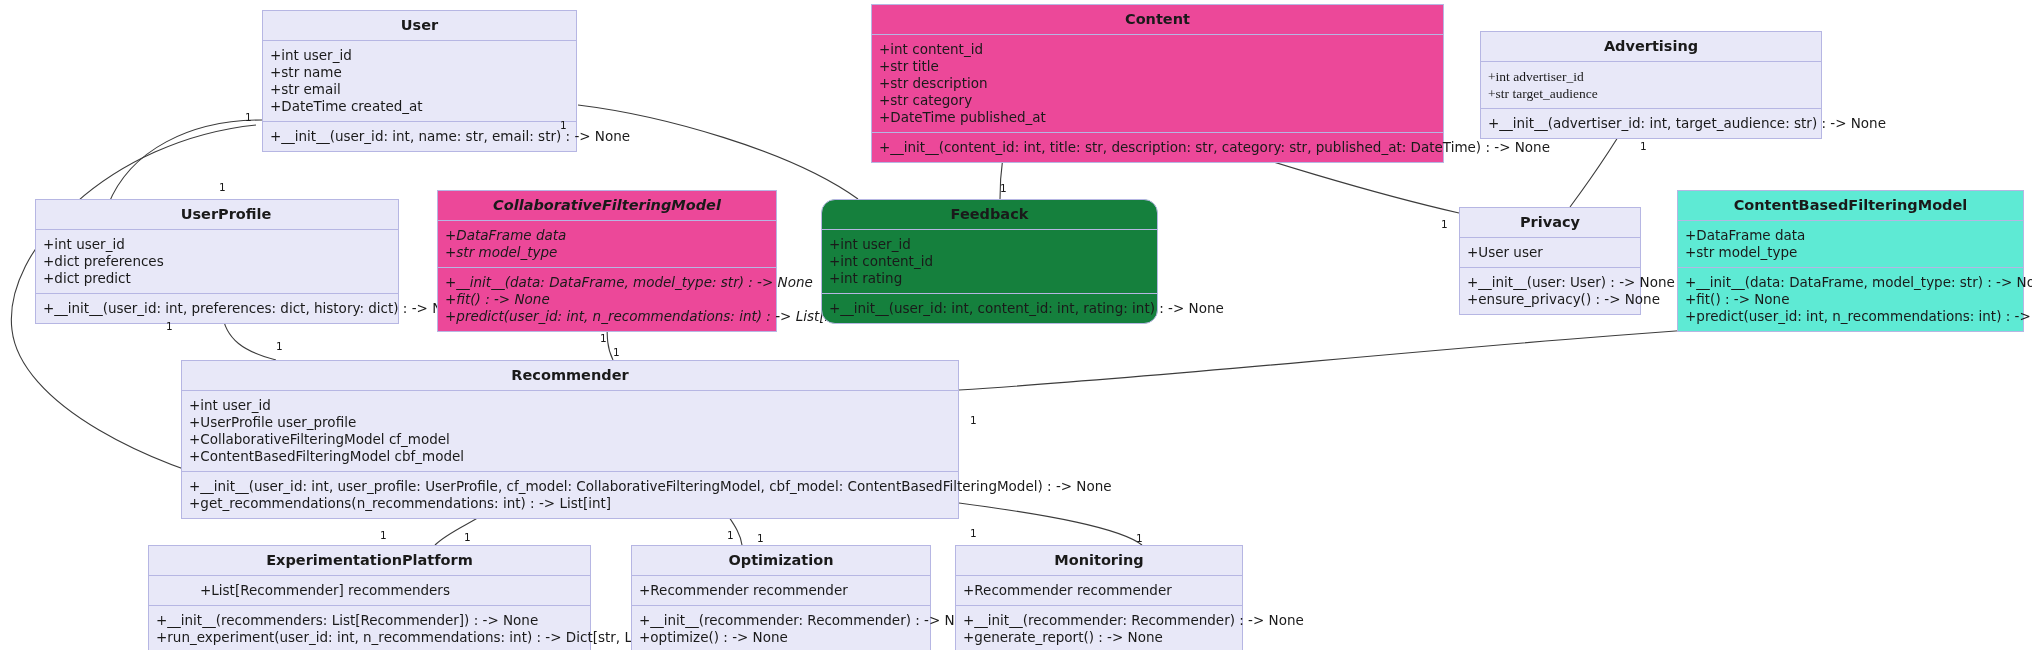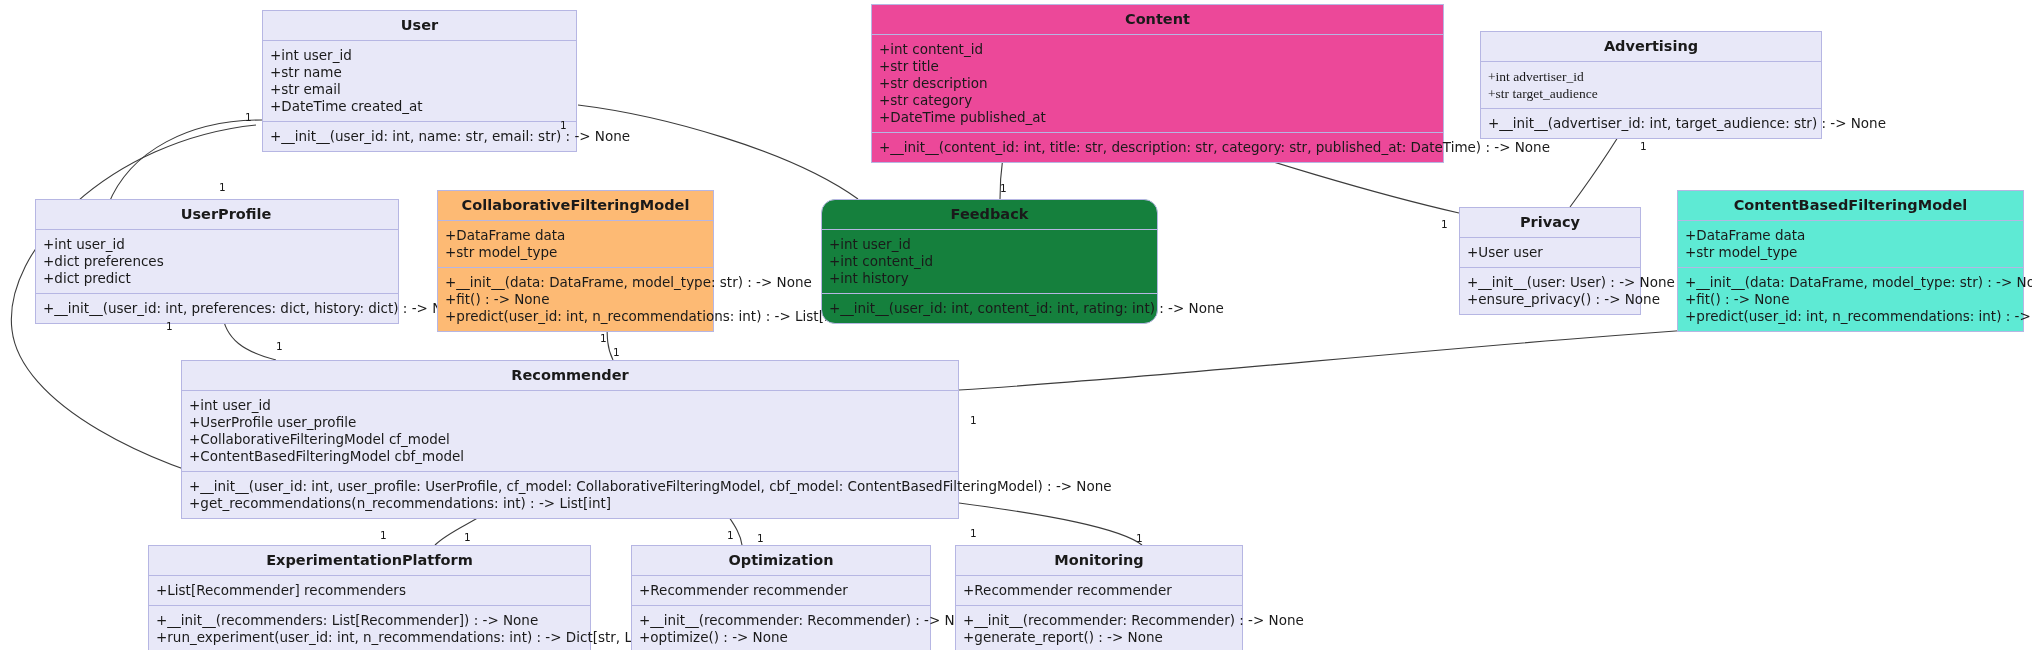--- a/index.html
+++ b/index.html
@@ -119,38 +119,38 @@
       <div class="uml-title" style="border-bottom-color: rgb(182, 182, 227); padding-left: 24px;">UserProfile</div>
       <div class="uml-attrs" style="border-bottom-color: rgb(182, 182, 227);">
         <div class="uml-row">+int user_id</div>
         <div class="uml-row">+dict preferences</div>
         <div class="uml-row">+dict predict</div>
       </div>
       <div class="uml-methods">
         <div class="uml-row">+__init__(user_id: int, preferences: dict, history: dict) : -&gt; None</div>
       </div>
     </div>
-    <div class="uml-class" style="left: 437px; top: 190px; width: 277px; background: #fdba74; border-color: rgb(182, 182, 227);">
+    <div class="uml-class" style="left: 437px; top: 190px; width: 340px; background: #ec4899; border-color: rgb(182, 182, 227); font-style: italic;">
       <div class="uml-title" style="border-bottom-color: rgb(182, 182, 227);">CollaborativeFilteringModel</div>
       <div class="uml-attrs" style="border-bottom-color: rgb(182, 182, 227);">
         <div class="uml-row">+DataFrame data</div>
         <div class="uml-row">+str model_type</div>
       </div>
       <div class="uml-methods">
         <div class="uml-row">+__init__(data: DataFrame, model_type: str) : -&gt; None</div>
         <div class="uml-row">+fit() : -&gt; None</div>
         <div class="uml-row">+predict(user_id: int, n_recommendations: int) : -&gt; List[int]</div>
       </div>
     </div>
     <div class="uml-class" style="left: 821px; top: 199px; width: 337px; background: #15803d; border-color: rgb(182, 182, 227); border-radius: 14px;">
       <div class="uml-title" style="border-bottom-color: rgb(182, 182, 227);">Feedback</div>
       <div class="uml-attrs" style="border-bottom-color: rgb(182, 182, 227);">
         <div class="uml-row">+int user_id</div>
         <div class="uml-row">+int content_id</div>
-        <div class="uml-row">+int history</div>
+        <div class="uml-row">+int rating</div>
       </div>
       <div class="uml-methods">
         <div class="uml-row">+__init__(user_id: int, content_id: int, rating: int) : -&gt; None</div>
       </div>
     </div>
     <div class="uml-class" style="left: 1459px; top: 207px; width: 182px; background: rgb(232, 232, 248); border-color: rgb(182, 182, 227);">
       <div class="uml-title" style="border-bottom-color: rgb(182, 182, 227);">Privacy</div>
       <div class="uml-attrs" style="border-bottom-color: rgb(182, 182, 227);">
         <div class="uml-row">+User user</div>
       </div>
@@ -179,21 +179,21 @@
         <div class="uml-row">+CollaborativeFilteringModel cf_model</div>
         <div class="uml-row">+ContentBasedFilteringModel cbf_model</div>
       </div>
       <div class="uml-methods">
         <div class="uml-row">+__init__(user_id: int, user_profile: UserProfile, cf_model: CollaborativeFilteringModel, cbf_model: ContentBasedFilteringModel) : -&gt; None</div>
         <div class="uml-row">+get_recommendations(n_recommendations: int) : -&gt; List[int]</div>
       </div>
     </div>
     <div class="uml-class" style="left: 148px; top: 545px; width: 443px; background: rgb(232, 232, 248); border-color: rgb(182, 182, 227);">
       <div class="uml-title" style="border-bottom-color: rgb(182, 182, 227);">ExperimentationPlatform</div>
-      <div class="uml-attrs" style="border-bottom-color: rgb(182, 182, 227);">
+      <div class="uml-attrs" style="border-bottom-color: rgb(182, 182, 227); padding-left: 44px;">
         <div class="uml-row">+List[Recommender] recommenders</div>
       </div>
       <div class="uml-methods">
         <div class="uml-row">+__init__(recommenders: List[Recommender]) : -&gt; None</div>
         <div class="uml-row">+run_experiment(user_id: int, n_recommendations: int) : -&gt; Dict[str, List[int]]</div>
       </div>
     </div>
     <div class="uml-class" style="left: 631px; top: 545px; width: 300px; background: rgb(232, 232, 248); border-color: rgb(182, 182, 227);">
       <div class="uml-title" style="border-bottom-color: rgb(182, 182, 227);">Optimization</div>
       <div class="uml-attrs" style="border-bottom-color: rgb(182, 182, 227);">

